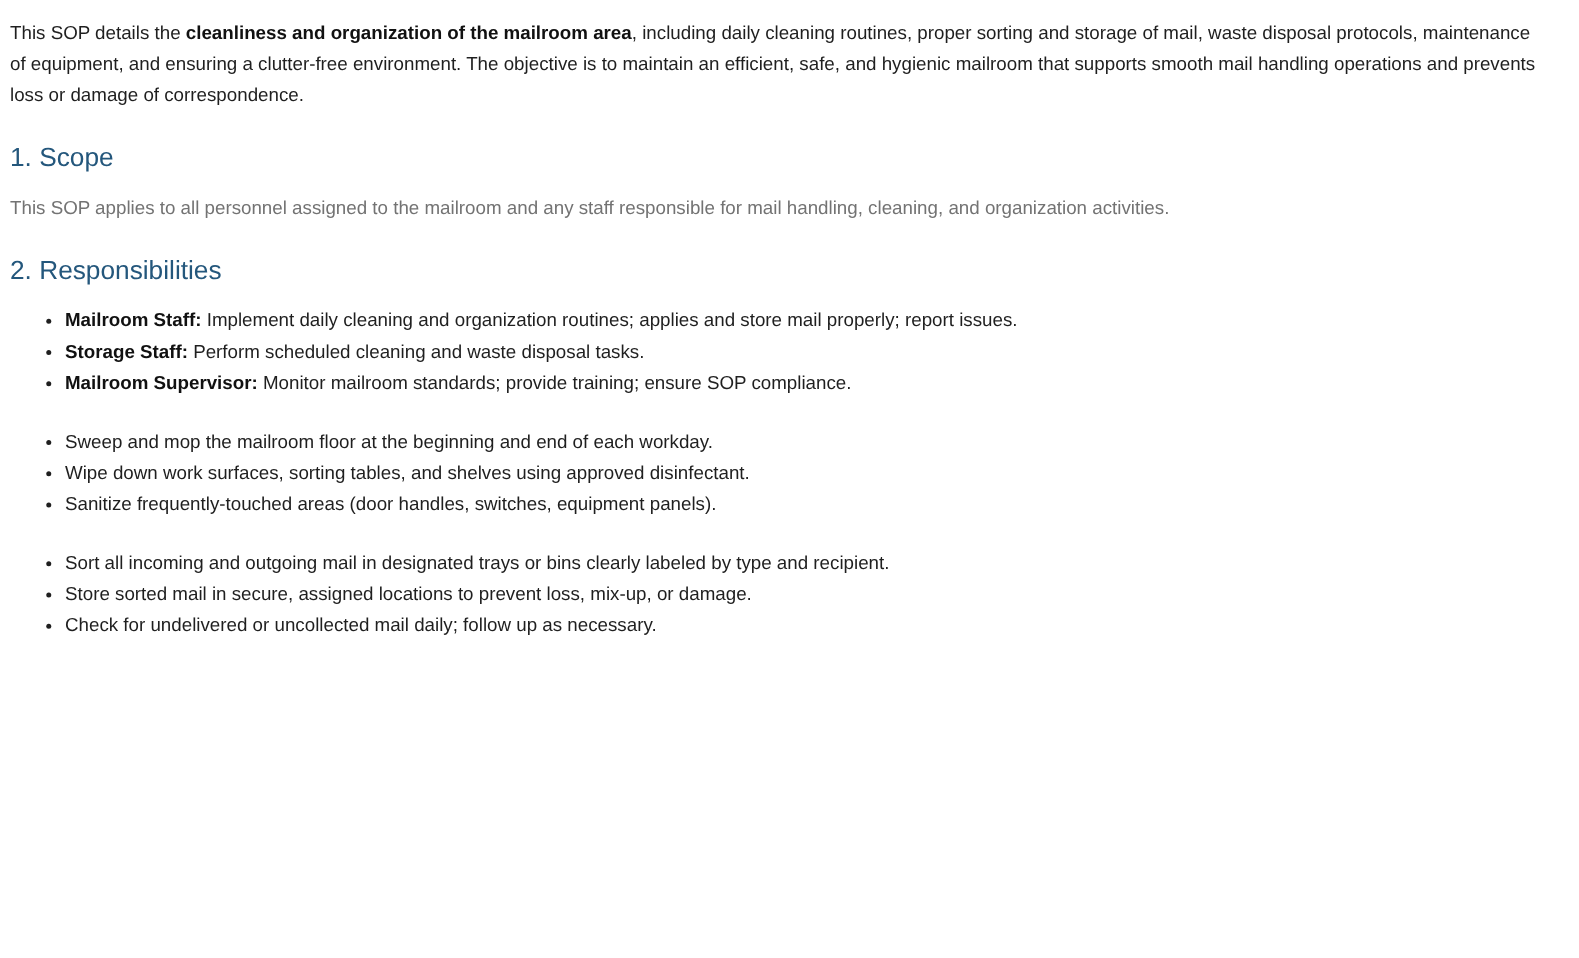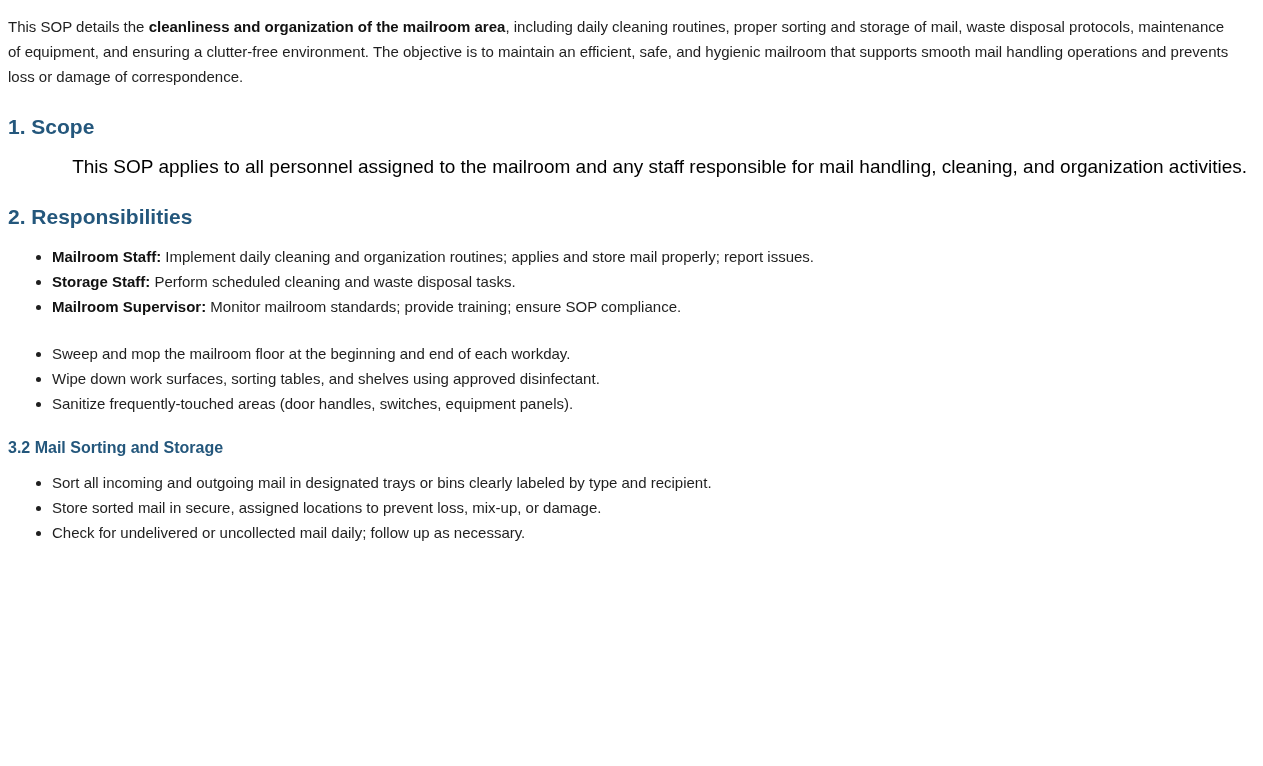--- a/index.html
+++ b/index.html
@@ -30,29 +30,28 @@
     font-size: 15px;
     line-height: 25px;
     margin: 0 0 26px 0;
     color: #1f1f1f;
     max-width: 1225px;
   }
   p.intro b { font-weight: bold; color: #111; }
   h2.section {
     font-size: 21px;
     color: #24577c;
-    font-weight: bold;
+    font-weight: normal;
     margin: 0 0 16px 0;
   }
   p.body-text {
-    font-size: 19px;
+    font-size: 15px;
     line-height: 24px;
     margin: 0 0 26px 0;
-    color: #000000;
-    text-align: right;
+    color: #737373;
   }
   h3.subsection {
     font-size: 16px;
     color: #24577c;
     font-weight: bold;
     margin: 0 0 14px 0;
   }
   ul.bullets {
     margin: 0 0 24px 0;
     padding-left: 44px;
@@ -85,20 +84,19 @@
     <li><b>Mailroom Supervisor:</b><span> Monitor mailroom standards; provide training; ensure SOP compliance.</span></li>
   </ul>
 
 
   <ul class="bullets">
     <li>Sweep and mop the mailroom floor at the beginning and end of each workday.</li>
     <li>Wipe down work surfaces, sorting tables, and shelves using approved disinfectant.</li>
     <li>Sanitize frequently-touched areas (door handles, switches, equipment panels).</li>
   </ul>
 
-  <h3 class="subsection">3.2 Mail Sorting and Storage</h3>
   <ul class="bullets">
     <li>Sort all incoming and outgoing mail in designated trays or bins clearly labeled by type and recipient.</li>
     <li>Store sorted mail in secure, assigned locations to prevent loss, mix-up, or damage.</li>
     <li>Check for undelivered or uncollected mail daily; follow up as necessary.</li>
   </ul>
 
 </div>
 
 </body></html>

